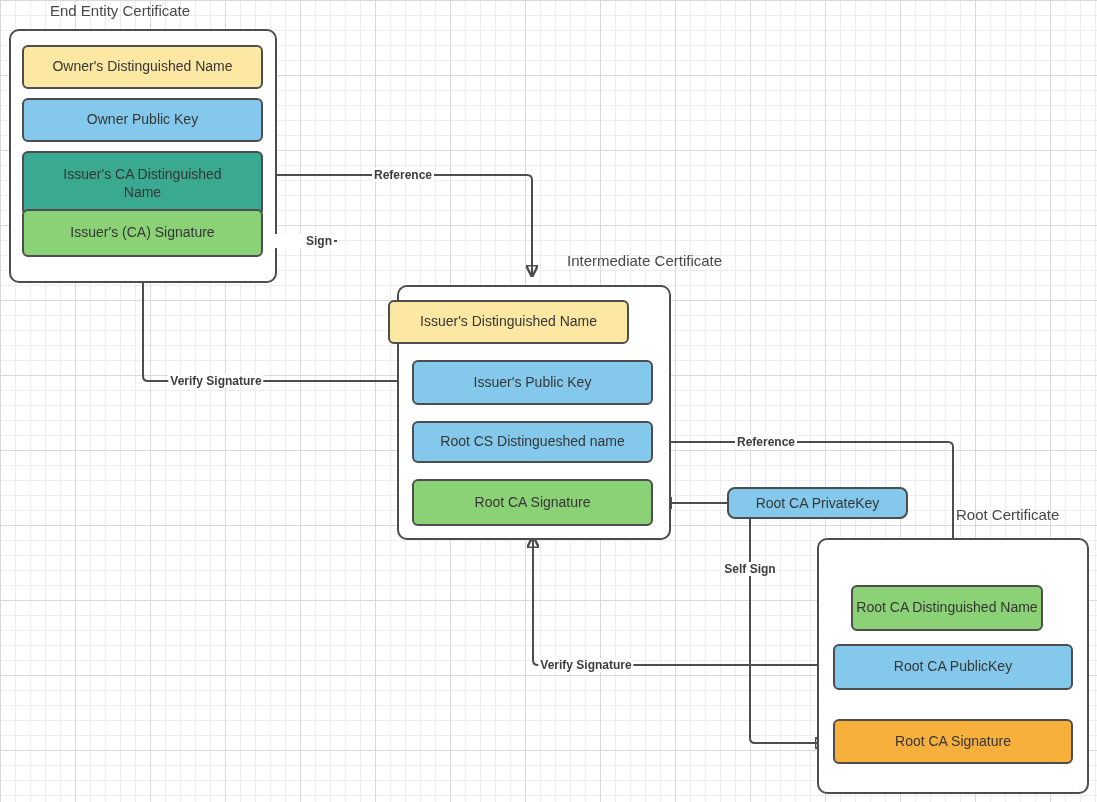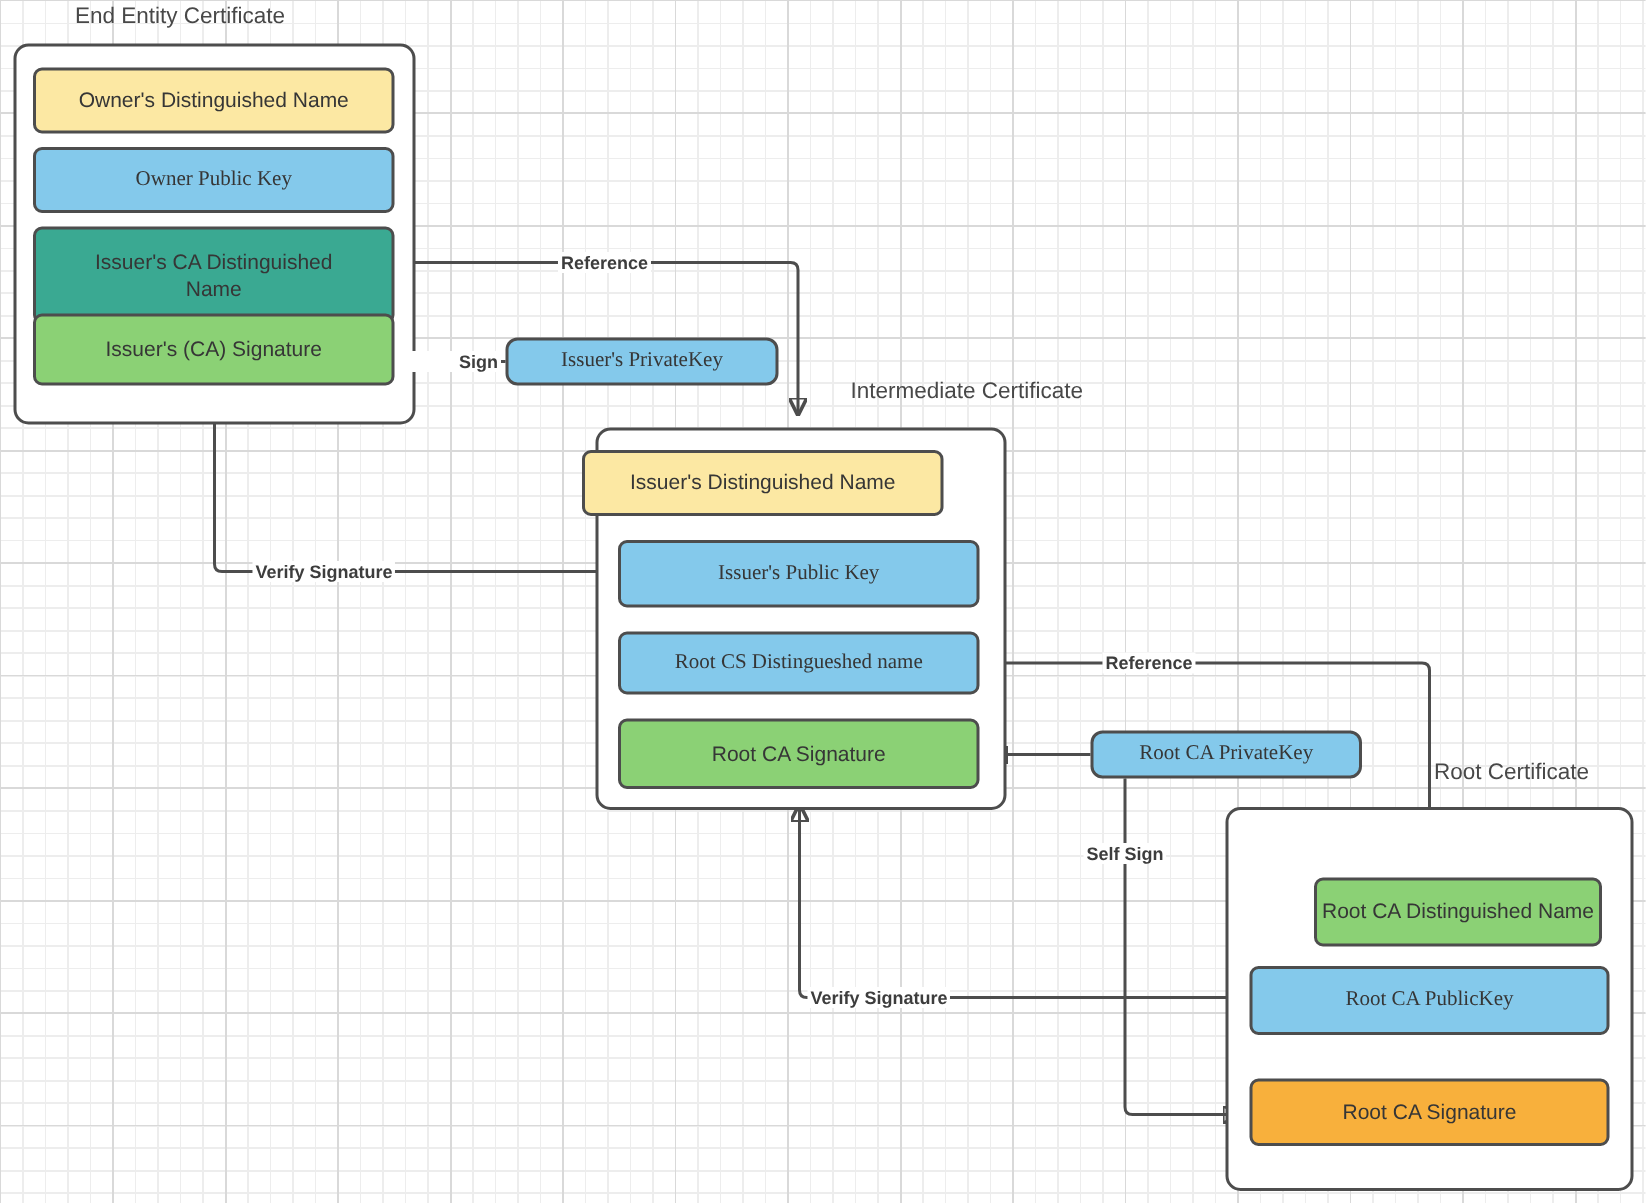--- a/index.html
+++ b/index.html
@@ -44,21 +44,21 @@
   .key-box{
     position:absolute;
     border:2px solid #4d4d4d;
     border-radius:8px;
     box-sizing:border-box;
     display:flex;align-items:center;justify-content:center;
     font-size:14px;
     color:#363636;
   }
   .fill-yellow{background:#fce8a3;}
-  .fill-blue{background:#84c9eb;font-family:Liberation Serif, serif;}
+  .fill-blue{background:#84c9eb;}
   .fill-teal{background:#3aa992;}
   .fill-green{background:#8bd175;}
   .fill-orange{background:#f8b03c;}
   .conn-label{
     position:absolute;
     transform:translate(-50%,-50%);
     font-size:12px;
     font-weight:bold;
     color:#3d3d3d;
     background:#ffffff;
@@ -80,21 +80,21 @@
   #ic-title{left:567px;top:252px;}
   #ic-box{left:397px;top:285px;width:274px;height:255px;}
   #ic-f1{left:388px;top:300px;width:241px;height:44px;}
   #ic-f2{left:412px;top:360px;width:241px;height:45px;}
   #ic-f3{left:412px;top:421px;width:241px;height:42px;}
   #ic-f4{left:412px;top:479px;width:241px;height:47px;}
 
   
   #rc-title{left:956px;top:506px;}
   #rc-box{left:817px;top:538px;width:272px;height:256px;}
-  #rc-f1{left:876px;top:585px;width:192px;height:46px;}
+  #rc-f1{left:851px;top:585px;width:192px;height:46px;}
   #rc-f2{left:833px;top:644px;width:240px;height:46px;}
   #rc-f3{left:833px;top:719px;width:240px;height:45px;}
 
   
   #ipk-box{left:337px;top:225px;width:182px;height:32px;}
   #rpk-box{left:727px;top:487px;width:181px;height:32px;}
 
   
   #lbl-reference1{left:403px;top:175px;}
   #lbl-sign1{left:299px;top:241px;padding-left:42px;}
@@ -158,23 +158,20 @@
   <div class="field fill-green" id="rc-f1">
     <span>Root CA Distinguished Name</span>
   </div>
   <div class="field fill-blue" id="rc-f2">
     <span>Root CA PublicKey</span>
   </div>
   <div class="field fill-orange" id="rc-f3">
     <span>Root CA Signature</span>
   </div>
 
-  <div class="key-box fill-blue" id="ipk-box">
-    <span>Issuer's PrivateKey</span>
-  </div>
   <div class="key-box fill-blue" id="rpk-box">
     <span>Root CA PrivateKey</span>
   </div>
 
   <div class="conn-label" id="lbl-reference1">Reference</div>
   <div class="conn-label" id="lbl-sign1">Sign</div>
   <div class="conn-label" id="lbl-verify1">Verify Signature</div>
   <div class="conn-label" id="lbl-reference2">Reference</div>
   <div class="conn-label" id="lbl-selfsign">Self Sign</div>
   <div class="conn-label" id="lbl-verify2">Verify Signature</div>

